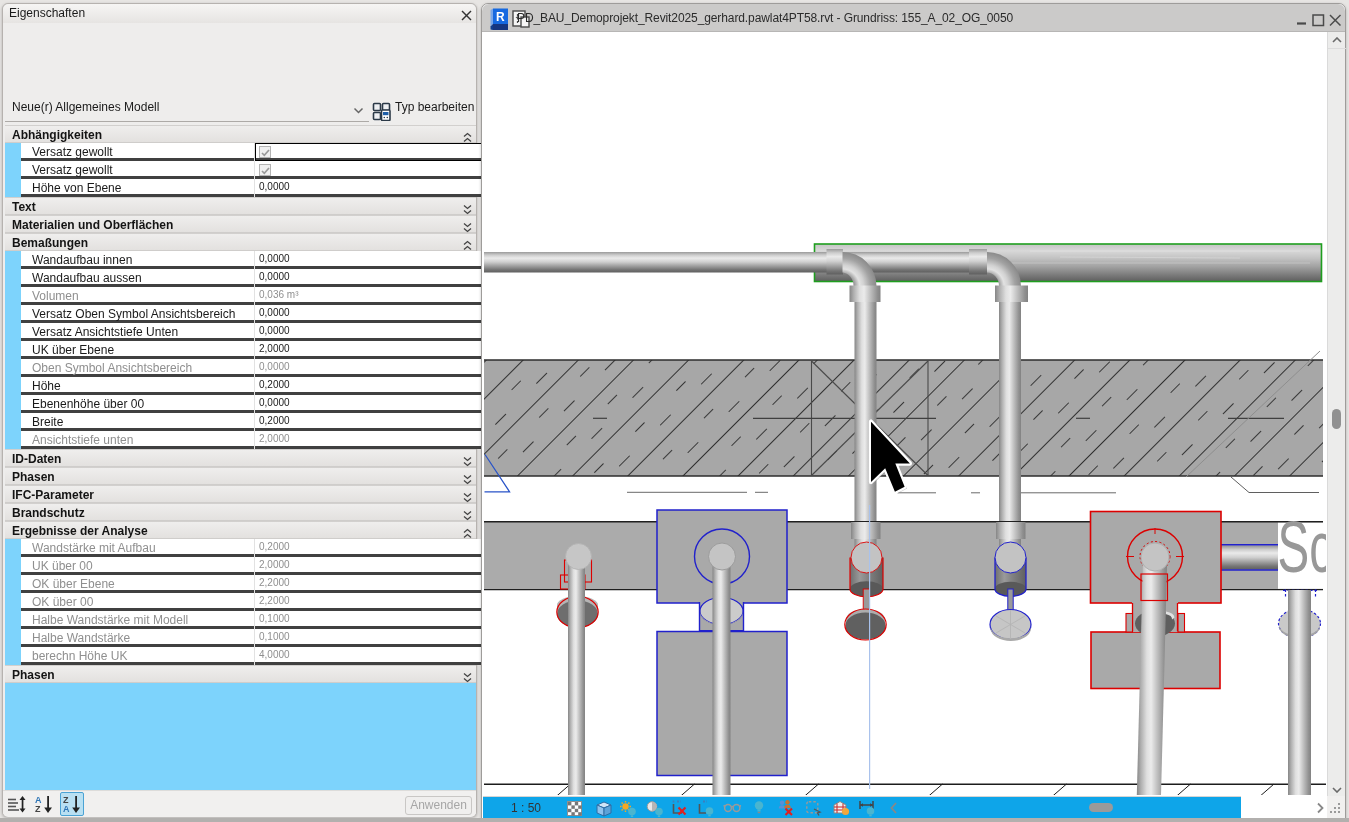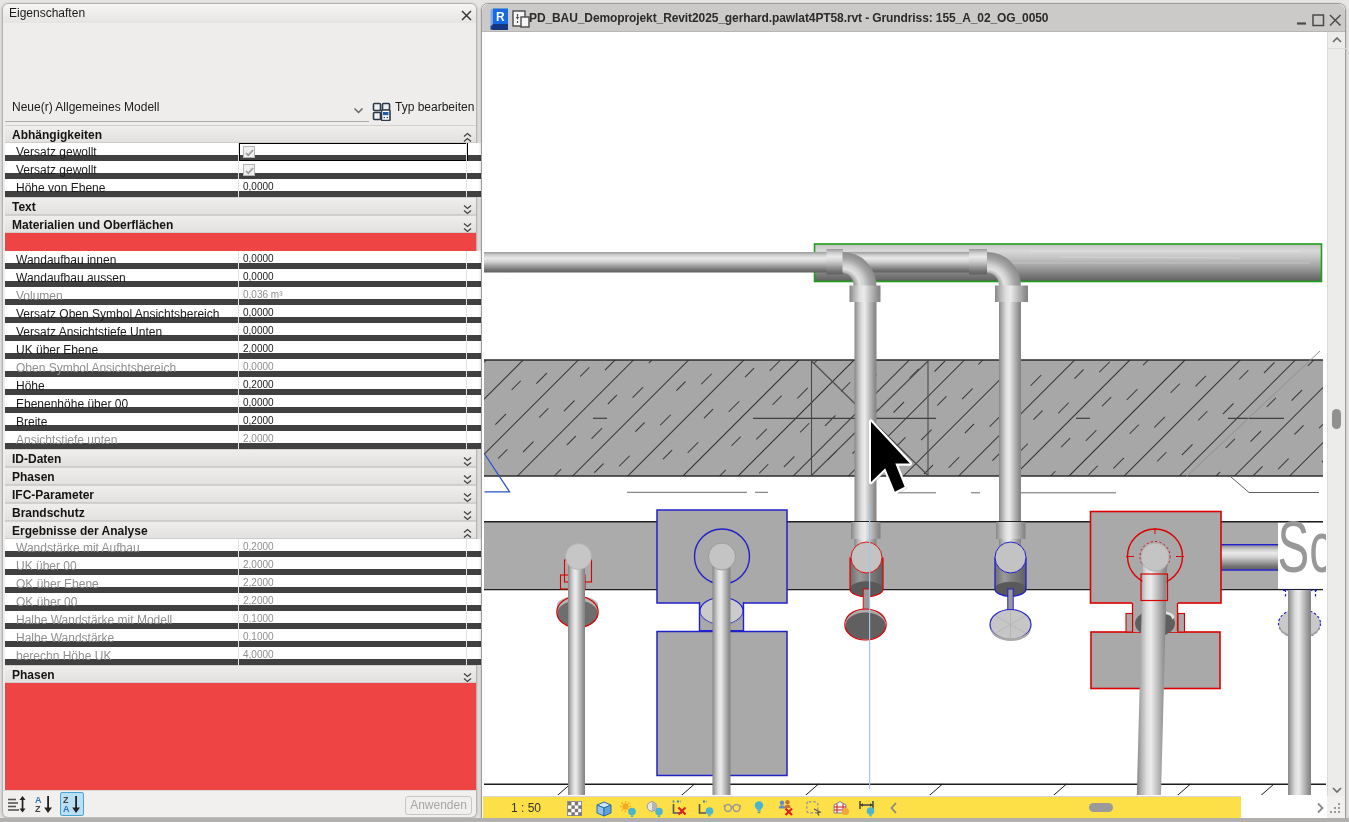--- a/index.html
+++ b/index.html
@@ -11,47 +11,47 @@
 #selbox .t1{position:absolute;left:72px;top:12px;font-size:12px;color:#364452}
 #selbox .t2{position:absolute;left:72px;top:29px;font-size:12px;color:#364452}
 #selbox .drop{position:absolute;right:7px;top:28px;color:#555}
 #combo{position:absolute;left:0;top:92px;width:396px;height:31px}
 #combo .ct{position:absolute;left:9px;top:4px;font-size:12px;color:#1a1a1a}
 #combo .line{position:absolute;left:2px;top:25px;width:364px;height:1px;background:#adaaa7}
 #combo .chv{position:absolute;left:350px;top:5px}
 #typb{position:absolute;left:369px;top:97px;width:20px;height:20px}
 #typb2{position:absolute;left:392px;top:96px;font-size:12px;color:#1a1a1a}
 
-#tbl{position:absolute;left:2px;top:121px;width:471px;height:665px;background:#ef4444}
+#tbl{position:absolute;left:2px;top:121px;width:471px;height:665px;background:#7dd3fc}
 .hrow{position:absolute;left:0;width:471px;height:18px;background:linear-gradient(#efeeed,#e3e1df);border-top:1px solid #d2d0ce;border-bottom:1px solid #cfcdcb}
 .hlab{position:absolute;left:7px;top:2px;font-size:12px;font-weight:bold;color:#141414}
 .hch{position:absolute;right:4px;top:3px}
-.trow{position:absolute;left:0;width:495px;height:18px;background:#fff;border-bottom:6px solid #404040}
+.trow{position:absolute;left:16px;width:495px;height:18px;background:#fff;border-bottom:3px solid #404040}
 .trow .lab{position:absolute;left:11px;top:2px;font-size:12px;color:#1a1a1a;white-space:nowrap}
 .trow .val{position:absolute;left:238px;top:2px;font-size:10px;color:#1a1a1a}
 .gray{color:#8f8f8f !important}
 .trow:before{content:"";position:absolute;left:233px;top:0;width:1px;height:18px;background:#e2e2e2}
 .trow:after{content:"";position:absolute;left:461px;top:0;width:1px;height:18px;background:#e2e2e2}
 .cbx{position:absolute;left:238px;top:3px;width:12px;height:12px;background:#f0f0f0;border:1px solid #b4b4b4;display:inline-block}
 .cbx svg{position:absolute;left:1px;top:2px}
 .selcell{position:absolute;left:234px;top:0px;width:229px;height:18px;border:1px solid #000}
 #botbar{position:absolute;left:0;top:786px;width:473px;height:27px;background:#f1f0ef;border-top:1px solid #dddcda;border-radius:0 0 5px 5px}
 #anw{position:absolute;right:4px;top:5px;width:67px;height:19px;background:#f0efee;border:1px solid #c9c7c5;border-radius:3px;color:#a6a6a6;font-size:12px;text-align:center;line-height:17px}
 
 #dwin{position:absolute;left:481px;top:3px;width:865px;height:817px;background:#fff;border:1px solid #9e9c9a;border-radius:7px 7px 2px 2px;box-shadow:0 1px 3px rgba(0,0,0,.25)}
 #dtbar{position:absolute;left:0;top:0;width:100%;height:28px;background:#cbcac9;border-radius:7px 7px 0 0;border-bottom:1px solid #b7b6b5}
-#dtitle{position:absolute;left:47px;top:7px;font-size:12px;font-weight:bold;color:#2b2b2b;letter-spacing:-0.1px}
+#dtitle{position:absolute;left:35px;top:7px;font-size:12px;font-weight:normal;color:#2b2b2b;letter-spacing:-0.1px}
 #rlogo{position:absolute;left:5px;top:4px}
 #docic{position:absolute;left:30px;top:6px}
 .wbtn{position:absolute;top:0px;width:14px;height:26px;color:#4a4a4a}
 .wbtn svg{display:block}
 #vsb{position:absolute;left:845px;top:28px;width:18px;height:766px;background:#ececeb;border-left:1px solid #dadada}
 #vsb .up{position:absolute;left:0;top:0;width:18px;height:17px;border-bottom:1px solid #dcdcdc}
 #vsb .thumb{position:absolute;left:4px;top:377px;width:9px;height:20px;background:#919191;border-radius:4.5px}
-#botstrip{position:absolute;left:1px;top:792px;width:758px;height:23px;background:#fde047;border-top:1px solid #d6d5d4}
+#botstrip{position:absolute;left:1px;top:792px;width:758px;height:23px;background:#0ea5e9;border-top:1px solid #d6d5d4}
 #scaletxt{position:absolute;left:28px;top:4px;font-size:12px;color:#333}
 #hthumb{position:absolute;left:606px;top:6px;width:24px;height:9px;background:#9a9a9a;border-radius:4.5px}
 </style></head><body>
 
 <div id="pal">
  <div class="tbar">Eigenschaften<span class="xbtn"><svg width="11" height="11" viewBox="0 0 11 11">
           <g stroke="#333" stroke-width="1.4">
             <line x1="1" y1="1" x2="10" y2="10"></line>
             <line x1="10" y1="1" x2="1" y2="10"></line>
           </g>
@@ -107,20 +107,27 @@
         <span class="hch"><svg width="9" height="11" viewBox="0 0 9 11">
             <polyline points="1,1.5 4.5,4.5 8,1.5" fill="none" stroke="#444" stroke-width="1.3"></polyline>
             <polyline points="1,6.5 4.5,9.5 8,6.5" fill="none" stroke="#444" stroke-width="1.3"></polyline>
           </svg></span>
       </div>
 <div class="hrow" style="top:90px">
         <span class="hlab">Materialien und Oberflächen</span>
         <span class="hch"><svg width="9" height="11" viewBox="0 0 9 11">
             <polyline points="1,1.5 4.5,4.5 8,1.5" fill="none" stroke="#444" stroke-width="1.3"></polyline>
             <polyline points="1,6.5 4.5,9.5 8,6.5" fill="none" stroke="#444" stroke-width="1.3"></polyline>
+          </svg></span>
+      </div>
+<div class="hrow" style="top:108px">
+        <span class="hlab">Bemaßungen</span>
+        <span class="hch"><svg width="9" height="11" viewBox="0 0 9 11">
+            <polyline points="1,4.5 4.5,1.5 8,4.5" fill="none" stroke="#444" stroke-width="1.3"></polyline>
+            <polyline points="1,9.5 4.5,6.5 8,9.5" fill="none" stroke="#444" stroke-width="1.3"></polyline>
           </svg></span>
       </div>
 <div class="trow" style="top:126px">
         <span class="lab">Wandaufbau innen</span>
         <span class="val">0,0000</span>
       </div>
 <div class="trow" style="top:144px">
         <span class="lab">Wandaufbau aussen</span>
         <span class="val">0,0000</span>
       </div>

